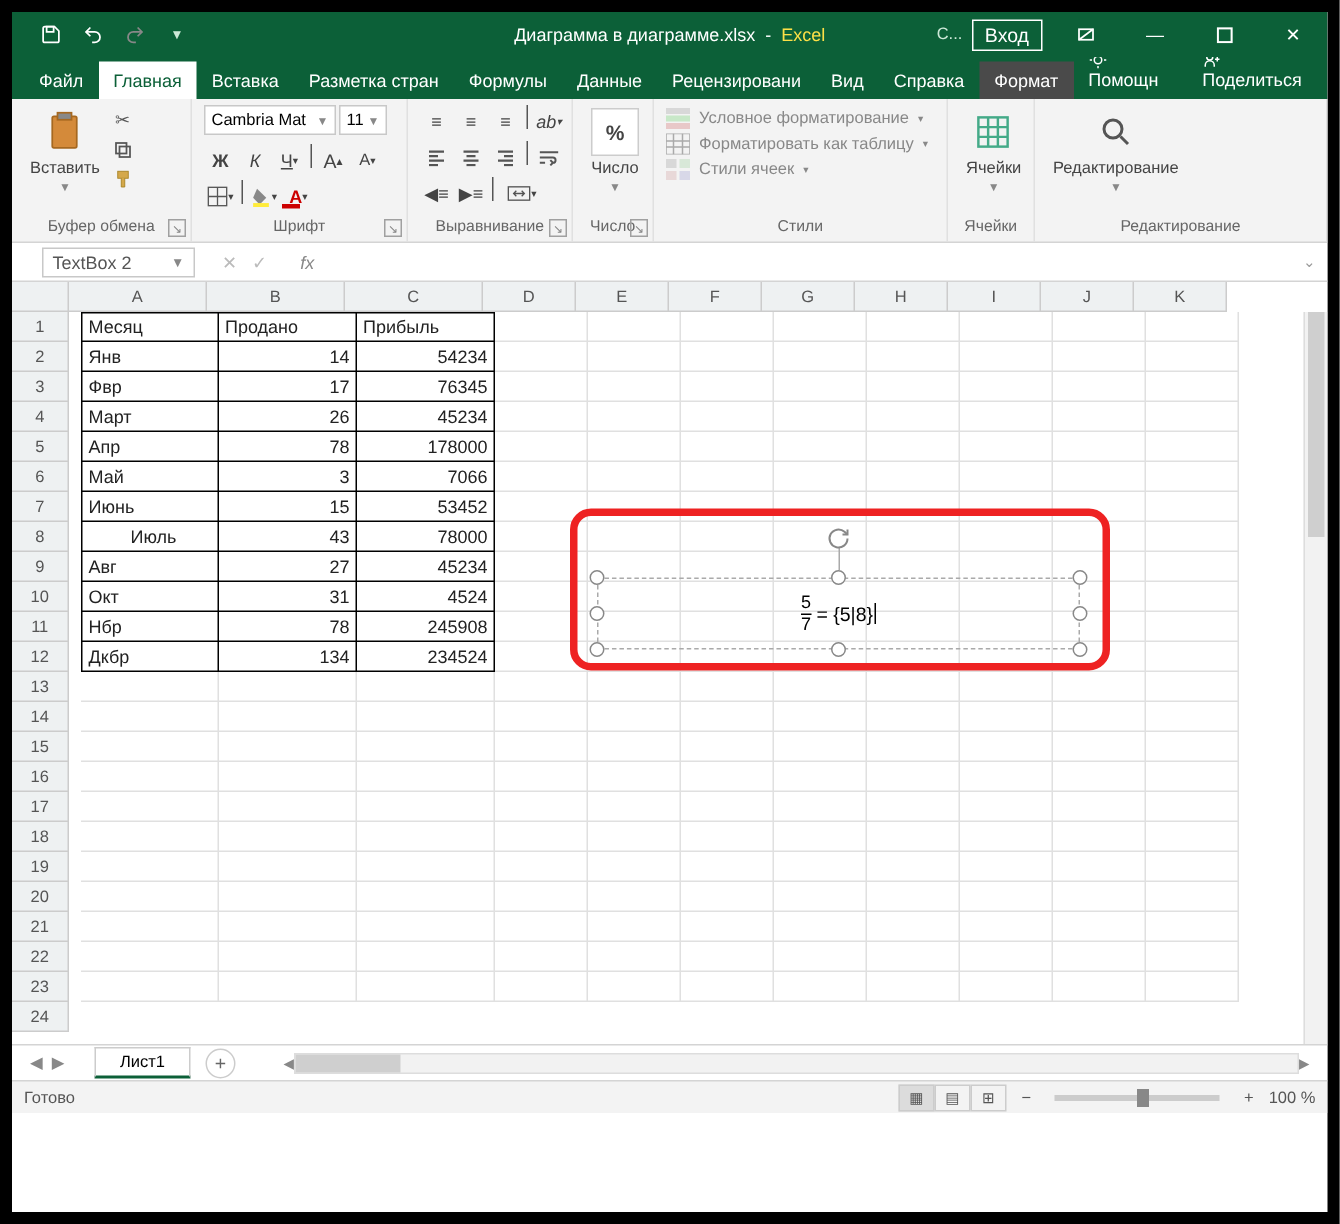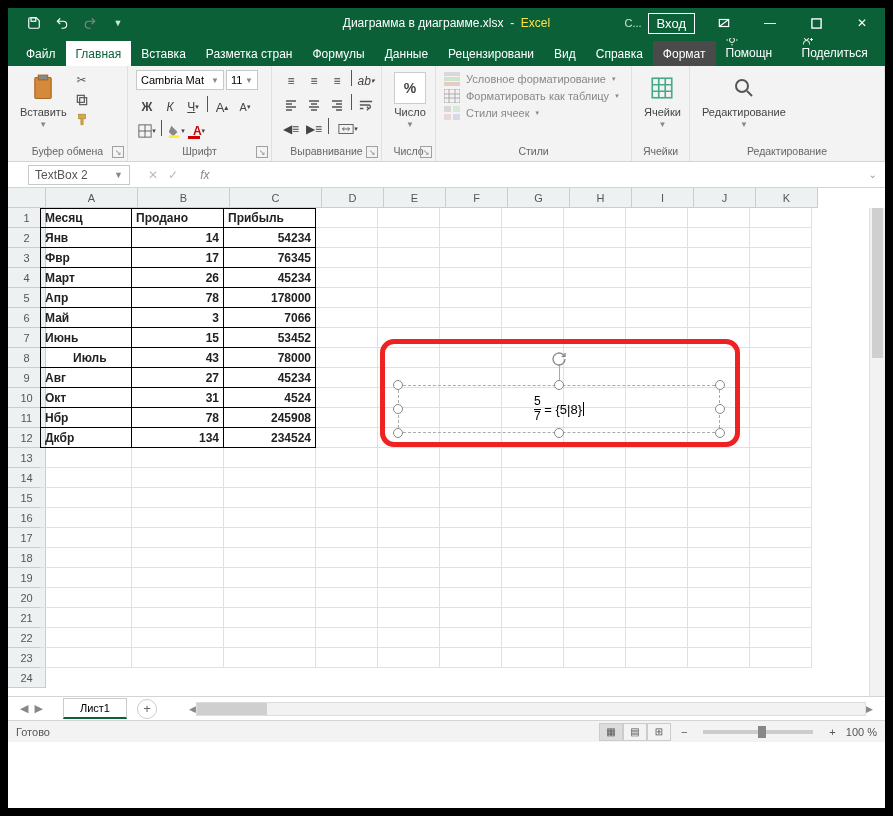--- a/index.html
+++ b/index.html
@@ -43,21 +43,21 @@
 .fmla-btns{display:flex;gap:10px;padding:0 18px;color:#bbb;}
 .fmla-btns span{font-size:12px;}
 .fx{font-style:italic;color:#888;font-size:12px;margin-left:4px;}
 .grid-area{position:relative;height:508px;overflow:hidden;background:#fff;}
 .corner{width:38px;height:20px;background:#eef1f2;border-right:1px solid #ccc;border-bottom:1px solid #ccc;position:absolute;left:0;top:0;}
 .col-headers{position:absolute;left:38px;top:0;height:20px;display:flex;}
 .ch{width:92px;height:20px;background:#eef1f2;border-right:1px solid #ccc;border-bottom:1px solid #ccc;display:flex;align-items:center;justify-content:center;font-size:11px;color:#555;}
 .ch.narrow{width:62px;}
 .row-headers{position:absolute;left:0;top:20px;}
 .rh{width:38px;height:20px;background:#eef1f2;border-right:1px solid #ccc;border-bottom:1px solid #ccc;display:flex;align-items:center;justify-content:center;font-size:11px;color:#555;}
-.cells{position:absolute;left:32px;top:20px;font-weight:bold;}
+.cells{position:absolute;left:46px;top:20px;}
 .row{display:flex;}
 .cell{width:92px;height:20px;border-right:1px solid #e0e0e0;border-bottom:1px solid #e0e0e0;font-size:12px;padding:0 4px;display:flex;align-items:center;color:#222;}
 .cell.narrow{width:62px;}
 .cell.r{justify-content:flex-end;}
 .callout{position:absolute;left:372px;top:151px;width:360px;height:108px;border:5px solid #e22;border-radius:14px;}
 .shape{position:absolute;left:390px;top:197px;width:322px;height:48px;}
 .handle{width:10px;height:10px;border:1px solid #888;background:#fff;border-radius:50%;position:absolute;}
 .h-tl{left:-5px;top:-5px}.h-tr{right:-5px;top:-5px}.h-bl{left:-5px;bottom:-5px}.h-br{right:-5px;bottom:-5px}
 .h-ml{left:-5px;top:50%;margin-top:-5px}.h-mr{right:-5px;top:50%;margin-top:-5px}
 .h-tm{left:50%;margin-left:-5px;top:-5px}.h-bm{left:50%;margin-left:-5px;bottom:-5px}

